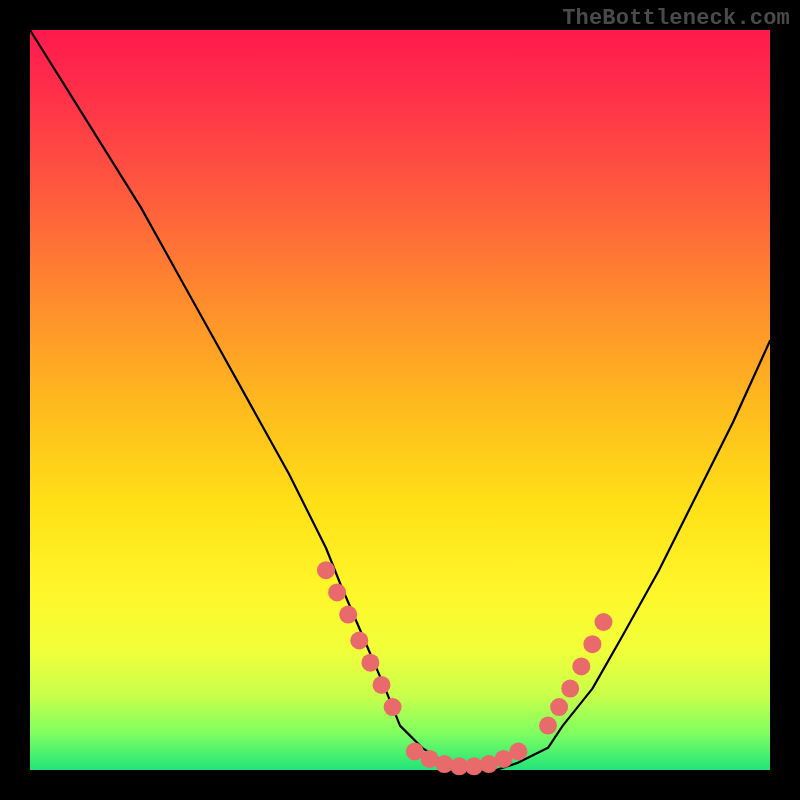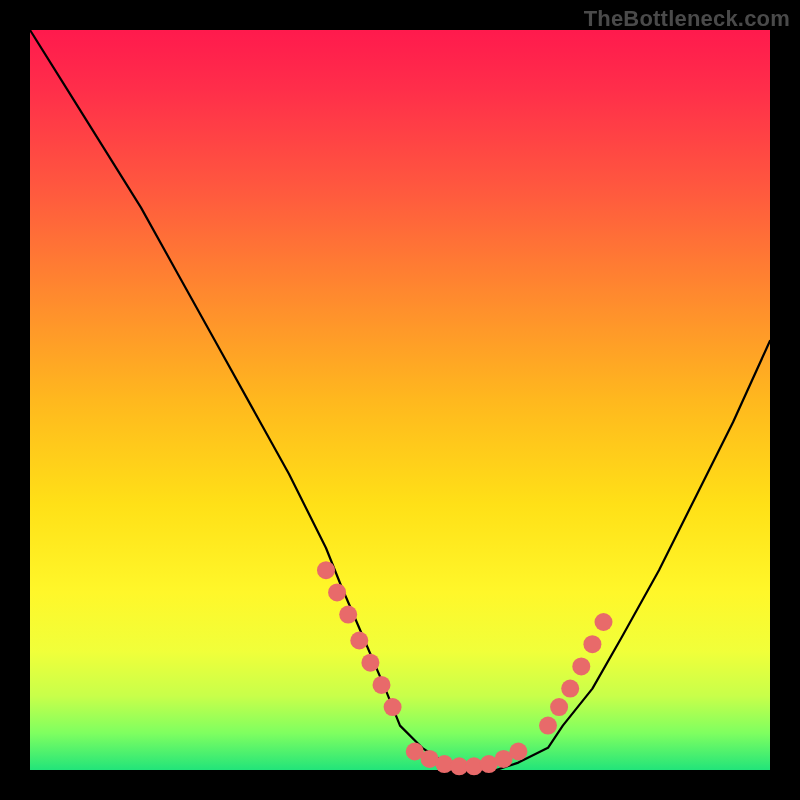--- a/index.html
+++ b/index.html
@@ -11,20 +11,21 @@
     overflow: hidden;
     font-family: Arial, Helvetica, sans-serif;
   }
   .frame {
     position: absolute;
     left: 0;
     top: 0;
     width: 800px;
     height: 800px;
     background: #000;
+    font-family: Liberation Mono, monospace;
   }
   .plot {
     position: absolute;
     left: 30px;
     top: 30px;
     width: 740px;
     height: 740px;
     background: linear-gradient(to bottom,
       #ff1a4d 0%,
       #ff2e4a 8%,

